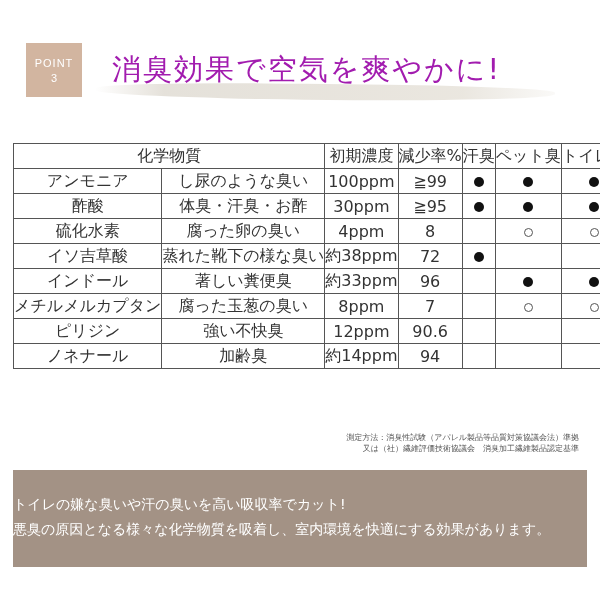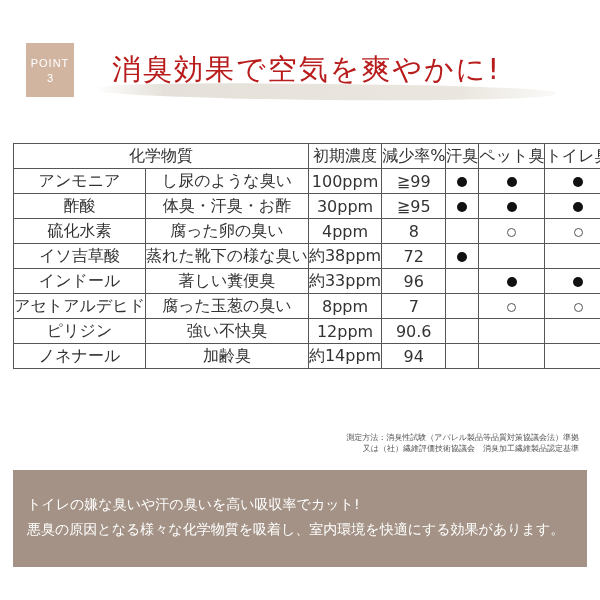--- a/index.html
+++ b/index.html
@@ -1,33 +1,33 @@
 <!DOCTYPE html>
 <html><head>
 <meta charset="utf-8">
 <style>
   html, body { margin:0; padding:0; }
   body { width:600px; height:600px; background:#ffffff; position:relative; overflow:hidden;
          font-family:"DejaVu Sans", sans-serif; color:#333; }
-  .point-badge { position:absolute; left:26px; top:43px; width:48px; height:54px; background:#d2b5a0;
+  .point-badge { position:absolute; left:26px; top:43px; width:56px; height:54px; background:#d2b5a0;
          color:#fff; text-align:center; font-family:"Liberation Sans", sans-serif; }
   .point-badge .pw { font-size:11px; letter-spacing:1px; margin-top:14px; line-height:12px; }
   .point-badge .pn { font-size:11px; line-height:14px; margin-top:2px; }
   .brush { position:absolute; left:95px; top:84px; width:460px; height:16px;
            background:linear-gradient(90deg, rgba(230,226,218,0.0), rgba(226,222,214,0.9) 15%, rgba(232,228,220,0.9) 80%, rgba(230,226,218,0.2));
            border-radius:50% 40% 60% 50%; transform:rotate(0.7deg); }
-  .title { position:absolute; left:112px; top:50px; font-size:29px; color:#b91c1c; letter-spacing:2px; white-space:nowrap; }
+  .title { position:absolute; left:112px; top:50px; font-size:29px; color:#a21caf; letter-spacing:2px; white-space:nowrap; }
   table.chem { position:absolute; left:13px; top:143px; border-collapse:collapse; font-size:16px; color:#333; }
   table.chem td, table.chem th { border:1px solid #555; text-align:center; padding:0; height:24px; font-weight:normal; white-space:nowrap; }
   table.chem { border:1.5px solid #333; }
   .dot { display:inline-block; width:10px; height:10px; border-radius:50%; background:#111; vertical-align:middle; }
   .ring { display:inline-block; width:9px; height:9px; border-radius:50%; border:1px solid #555; box-sizing:border-box; vertical-align:middle; }
   .footnote { position:absolute; right:21px; top:432px; font-size:8px; color:#555; text-align:right; line-height:11px; }
   .desc-box { position:absolute; left:13px; top:470px; width:574px; height:97px; background:#a39285; color:#fff; }
-  .desc-box p { margin:0; padding-left:14px; font-size:14px; line-height:25px; white-space:nowrap; }
+  .desc-box p { margin:0; padding-left:0; font-size:14px; line-height:25px; white-space:nowrap; }
   .desc-box p:first-child { margin-top:22px; }
 </style>
 </head>
 <body>
 
 <div class="point-badge">
   <div class="pw">POINT</div>
   <div class="pn">3</div>
 </div>
 <div class="brush"></div>
@@ -107,21 +107,21 @@
         <td>著しい糞便臭</td>
         <td>約33ppm</td>
         <td>96</td>
         <td></td>
         <td><span class="dot"></span></td>
         <td><span class="dot"></span></td>
         <td></td>
         <td></td>
       </tr>
       <tr>
-        <td>アセトアルデヒド</td>
+        <td>メチルメルカプタン</td>
         <td>腐った玉葱の臭い</td>
         <td>8ppm</td>
         <td>7</td>
         <td></td>
         <td><span class="ring"></span></td>
         <td><span class="ring"></span></td>
         <td></td>
         <td></td>
       </tr>
       <tr>

